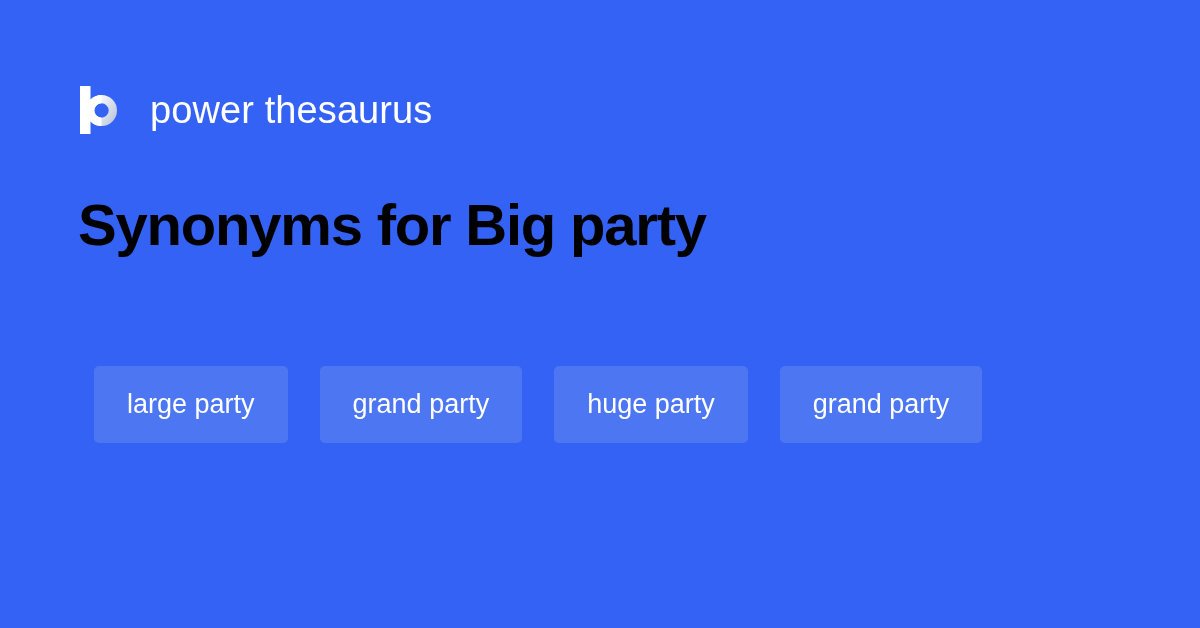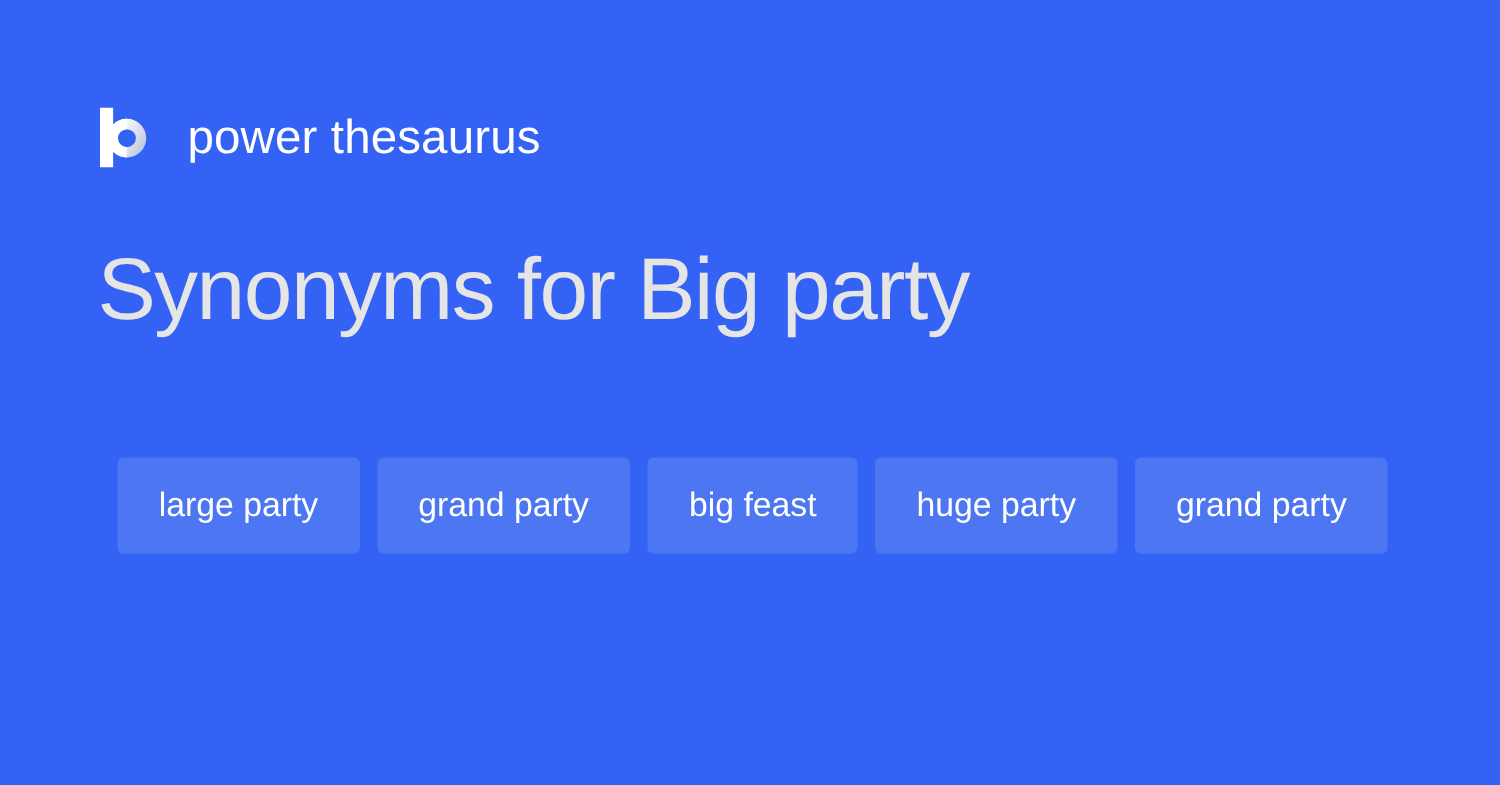--- a/index.html
+++ b/index.html
@@ -50,37 +50,37 @@
     letter-spacing: 0.1px;
     white-space: nowrap;
   }
 
   
   .headline {
     position: absolute;
     left: 78px;
     top: 196px;
     width: 1040px;
-    color: #e5e5e5;
-    font-size: 70px;
-    font-weight: 400;
+    color: #000000;
+    font-size: 58px;
+    font-weight: 700;
     line-height: 1.0;
     letter-spacing: -1.2px;
     white-space: nowrap;
   }
 
   
   .chips {
     position: absolute;
     left: 79px;
     top: 366px;
     width: 1050px;
     display: flex;
     flex-wrap: wrap;
-    gap: 19px 14px;
+    gap: 19px 32px;
     padding-left: 15px;
   }
 
   .chip {
     height: 77px;
     padding: 0 33px;
     border-radius: 5px;
     background: #4c76f2;
     display: flex;
     align-items: center;
@@ -118,18 +118,17 @@
       </svg>
     </span>
     <span class="brand-name">power thesaurus</span>
   </div>
 
   <h1 class="headline">Synonyms for Big party</h1>
 
   <div class="chips">
     <span class="chip">large party</span>
     <span class="chip">grand party</span>
-    <span class="chip">big feast</span>
     <span class="chip">huge party</span>
     <span class="chip">grand party</span>
   </div>
 
 </div>
 
 </body></html>

